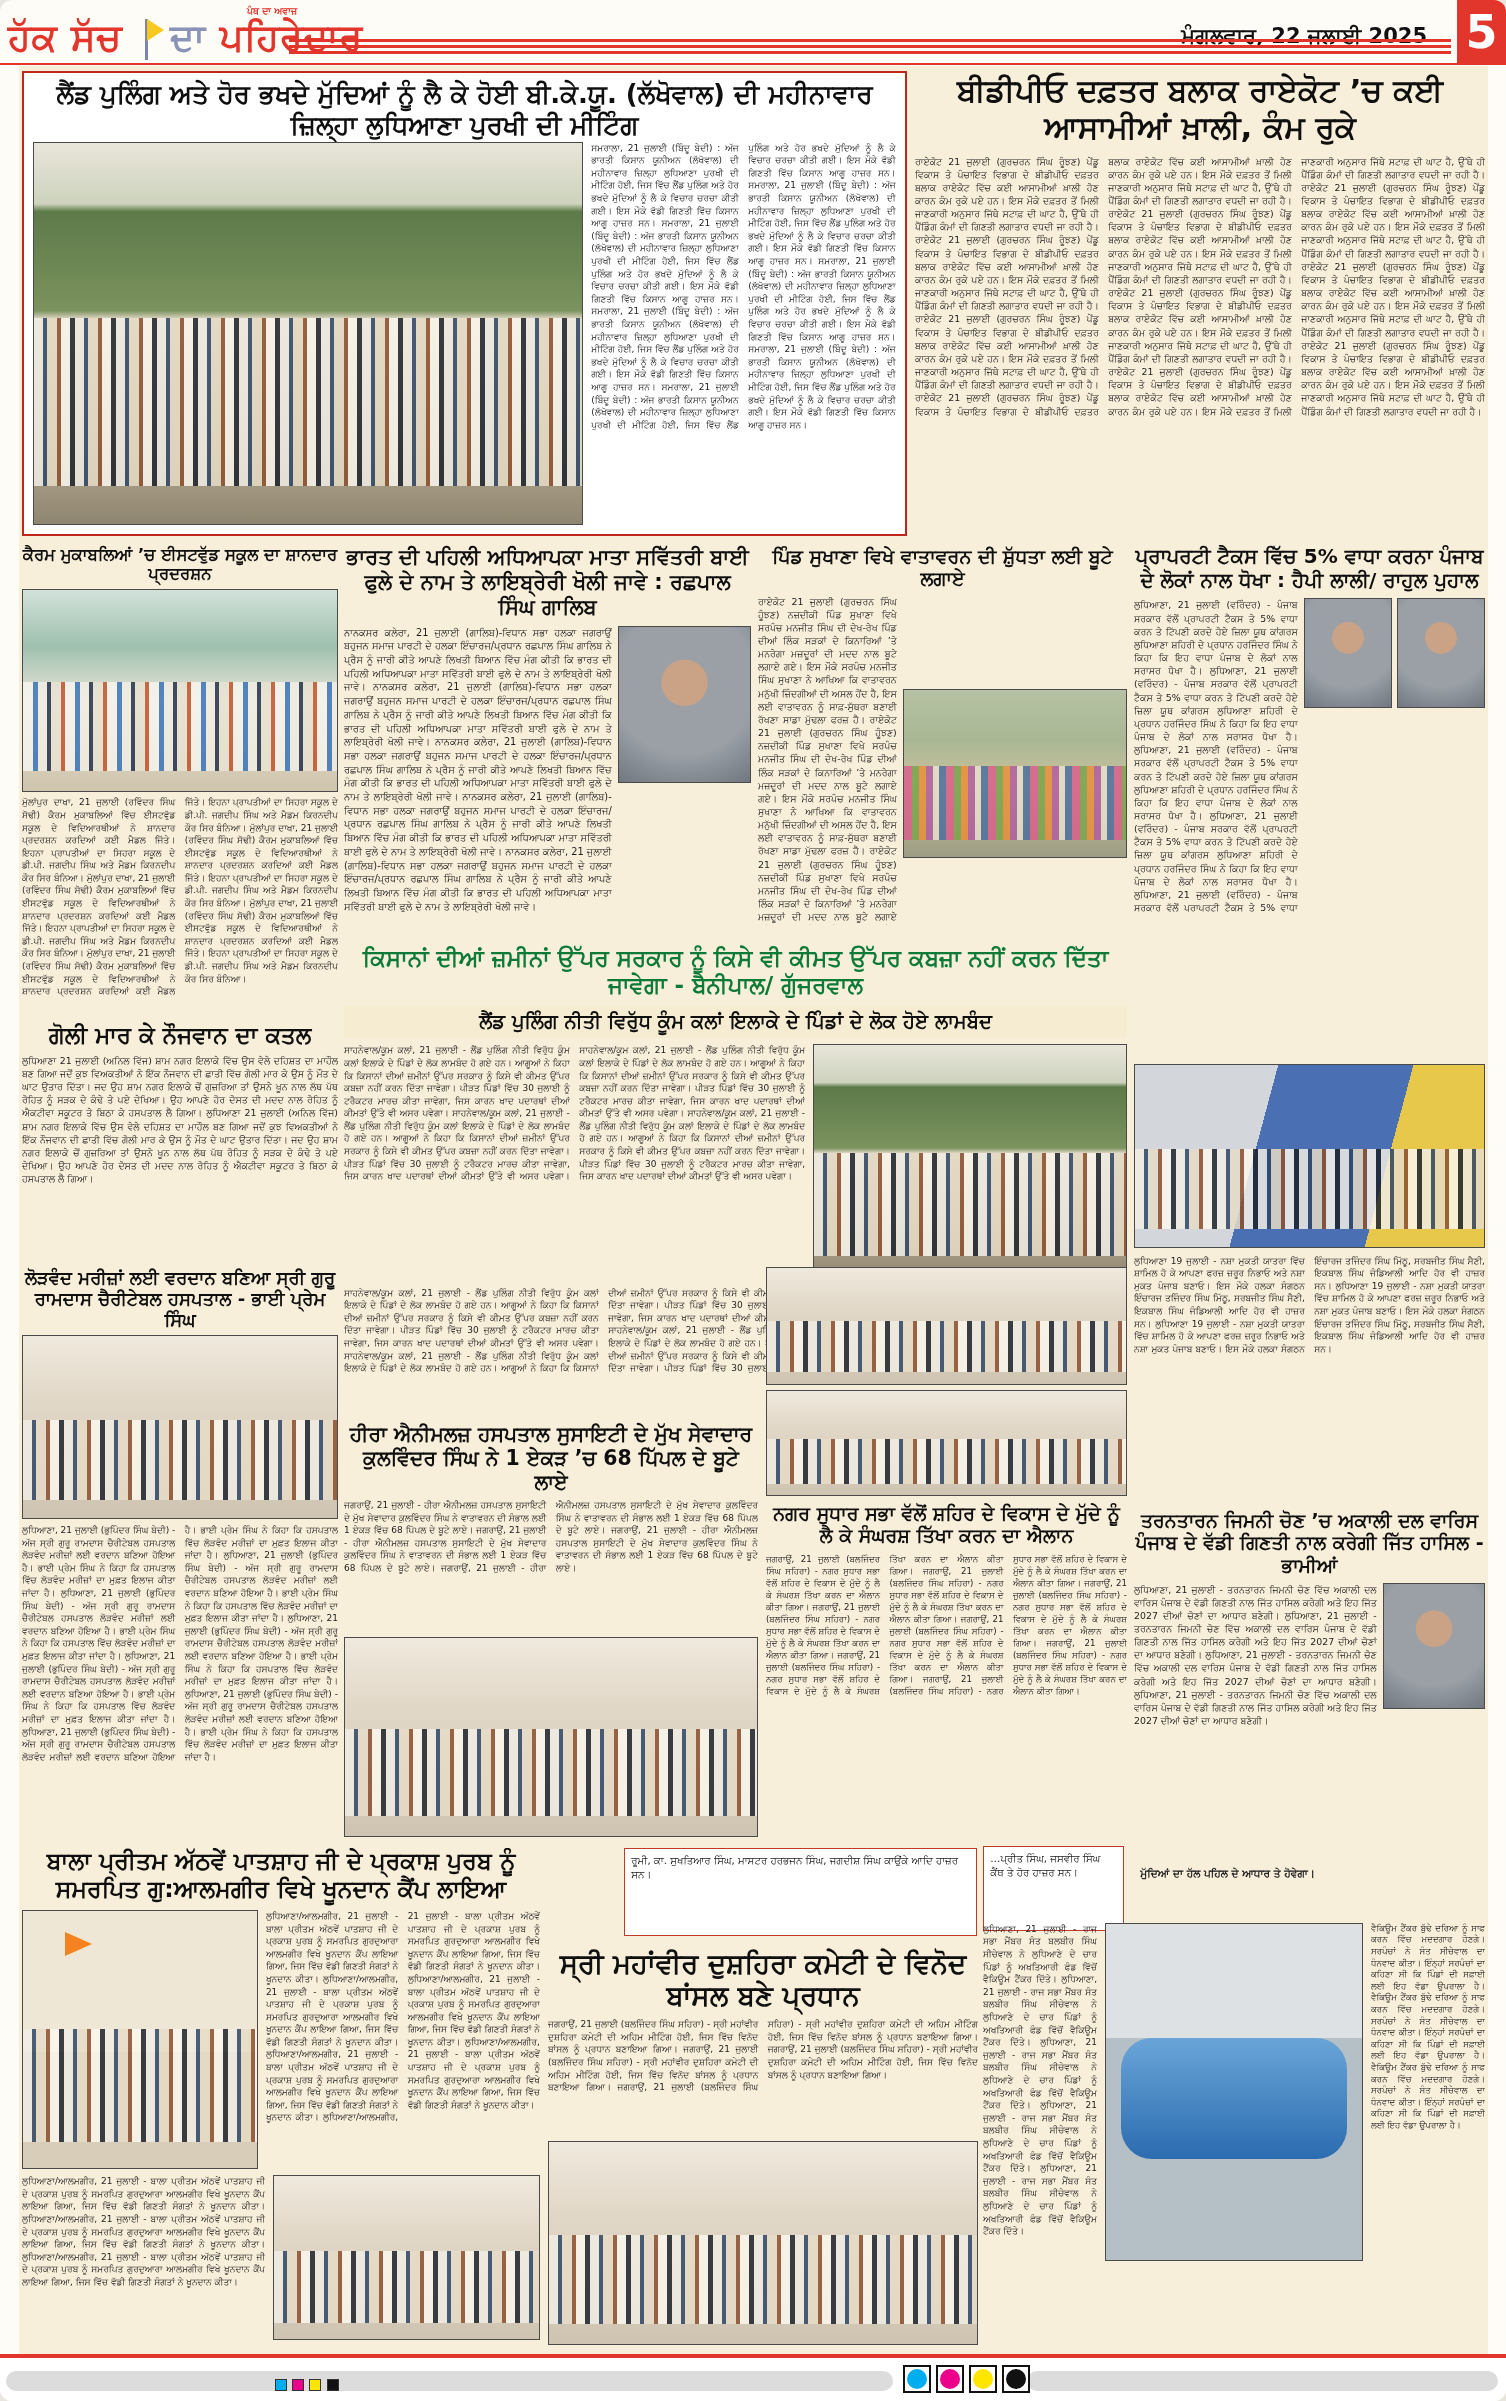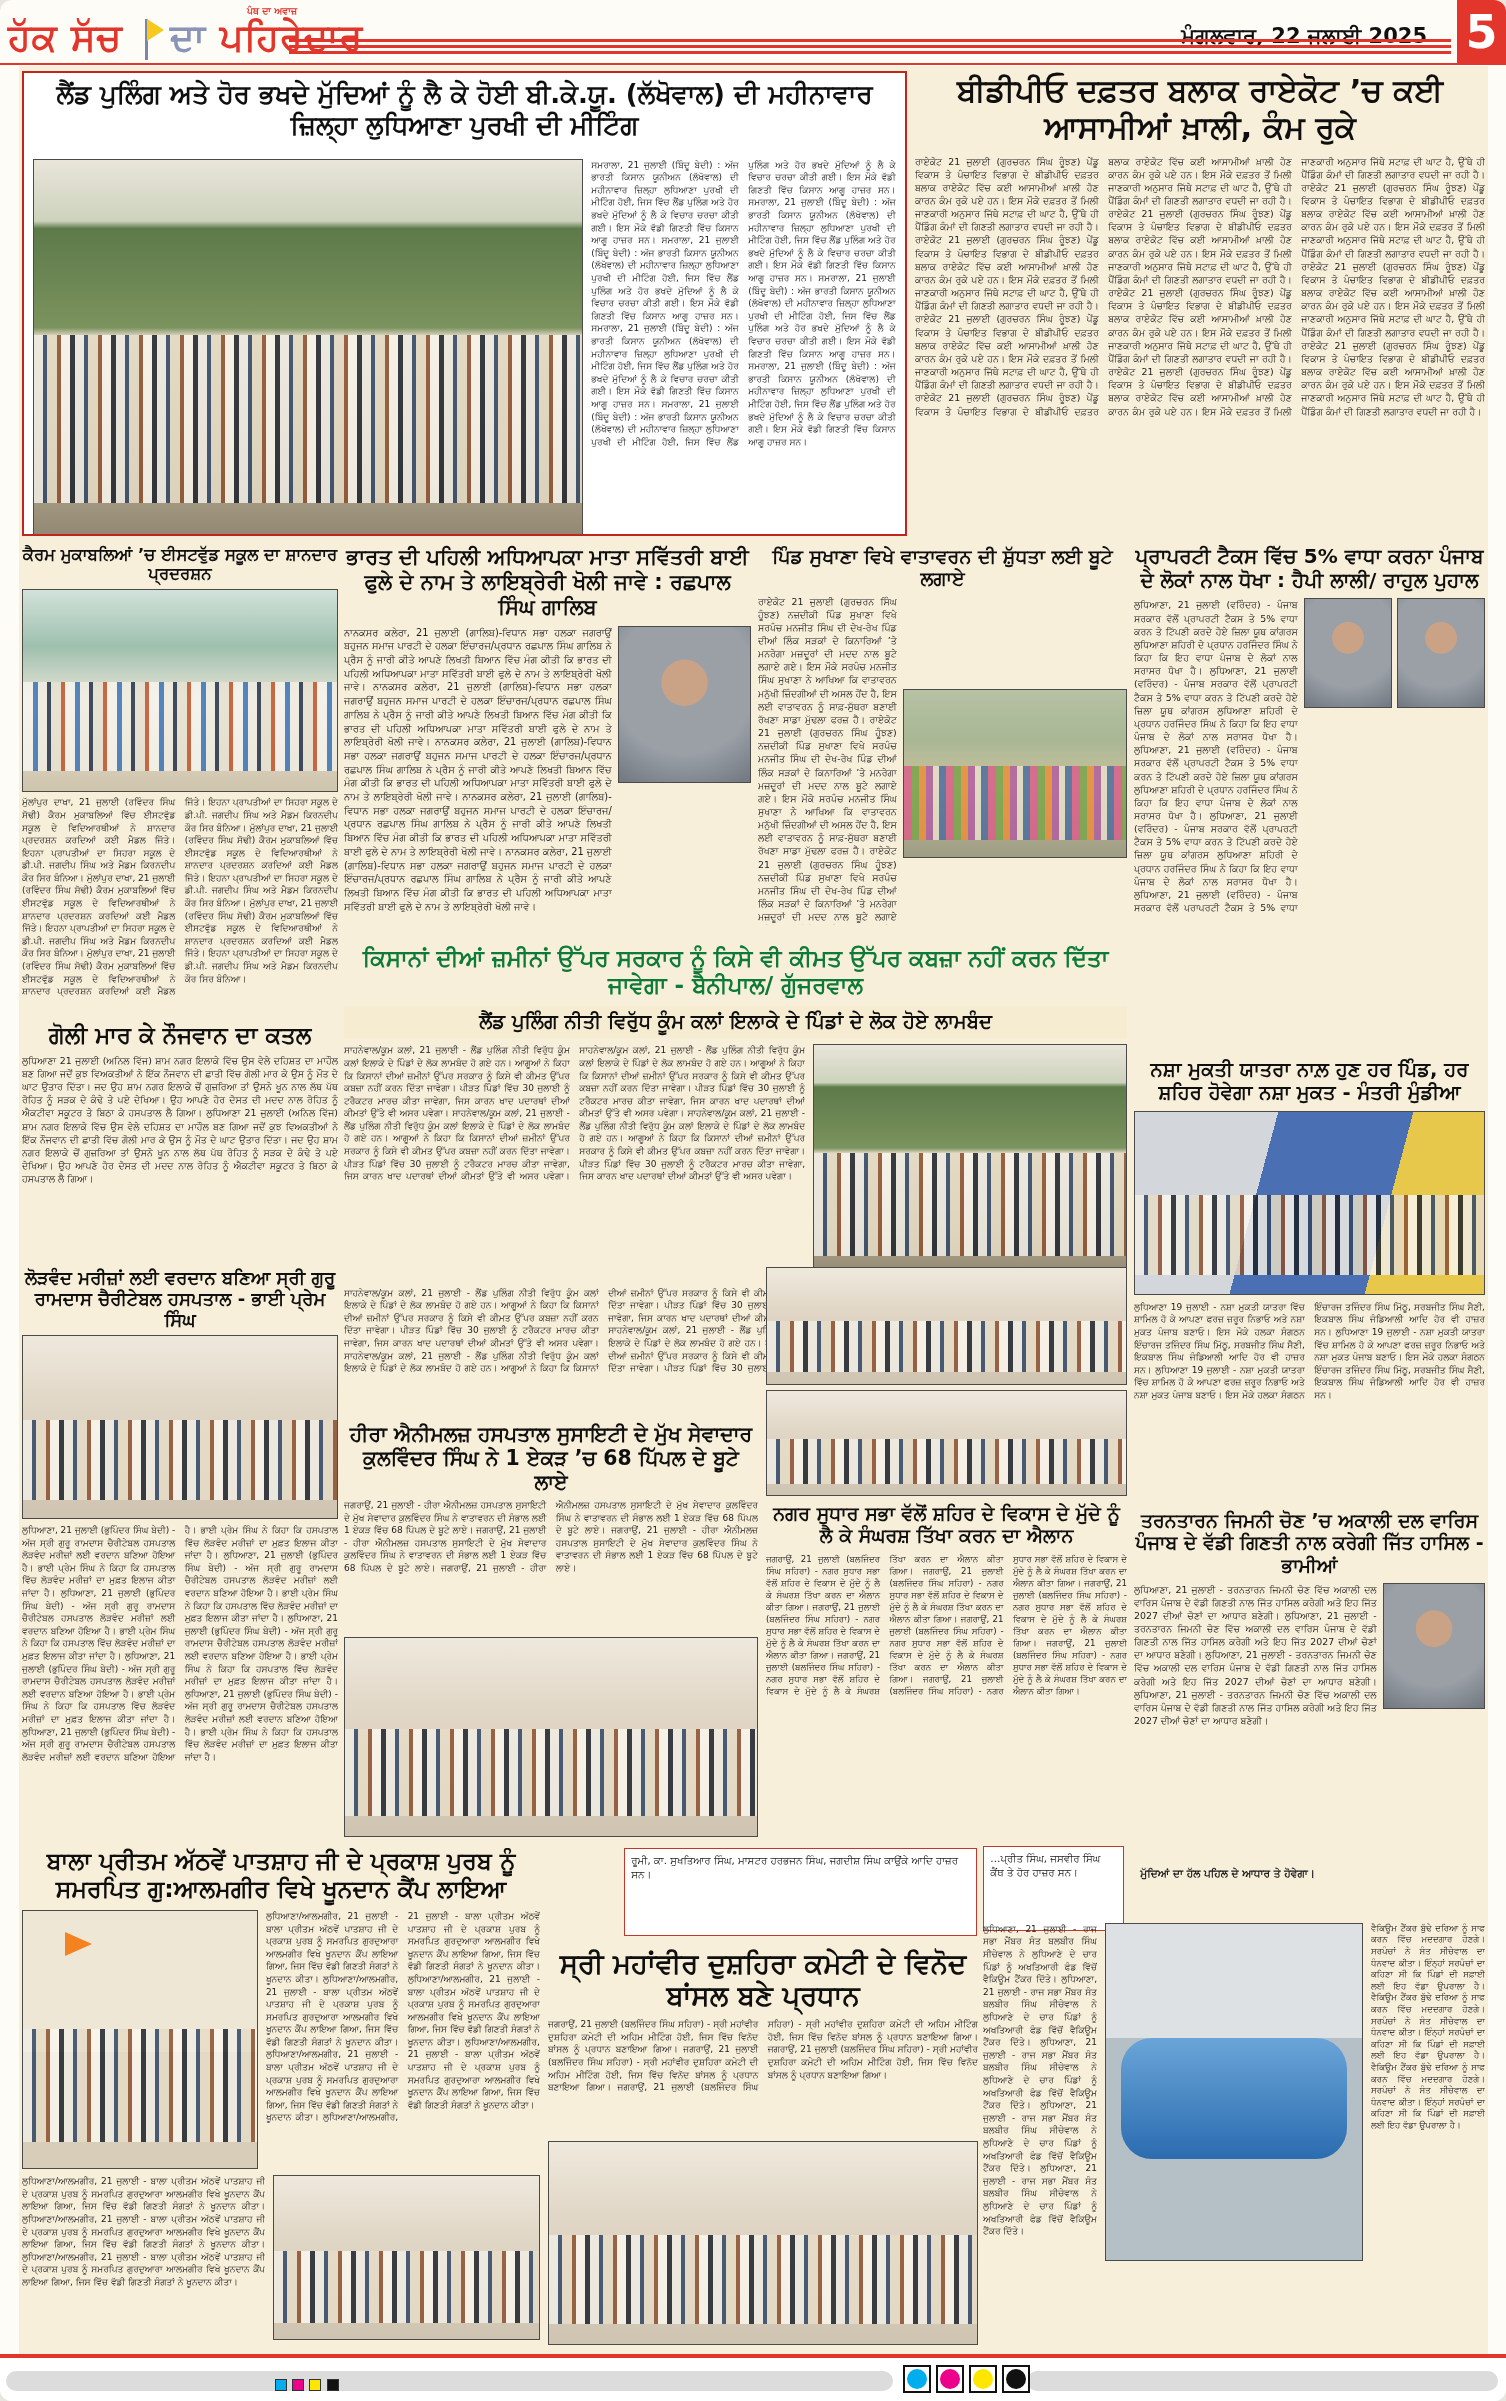--- a/index.html
+++ b/index.html
@@ -76,21 +76,21 @@
   <div class="pagenum">5</div>
   <div class="stripes">
       <div></div>
       <div></div>
       <div></div>
     </div>
   <div class="header-rule"></div>
 
   <div class="block" style="left:22px; top:71px; width:885px; height:465px; background:#fff; border:2.4px solid #c0261c; padding:6.3px 9.4px;">
     <div class="hl" style="font-size:26px;">ਲੈਂਡ ਪੁਲਿੰਗ ਅਤੇ ਹੋਰ ਭਖਦੇ ਮੁੱਦਿਆਂ ਨੂੰ ਲੈ ਕੇ ਹੋਈ ਬੀ.ਕੇ.ਯੂ. (ਲੱਖੋਵਾਲ) ਦੀ ਮਹੀਨਾਵਾਰ ਜ਼ਿਲ੍ਹਾ ਲੁਧਿਆਣਾ ਪੁਰਖੀ ਦੀ ਮੀਟਿੰਗ</div>
-    <div style="display:flex; gap:7.9px; margin-top:18px; height:383px;">
+    <div style="display:flex; gap:7.9px; margin-top:1px; height:383px;">
       <div class="ph ph-outdoor" style="flex:0 0 550px; height:100%;"></div>
       <div class="body-txt cols2" style="flex:1; height:100%;">ਸਮਰਾਲਾ, 21 ਜੁਲਾਈ (ਬਿੰਦੂ ਬੇਦੀ) : ਅੱਜ ਭਾਰਤੀ ਕਿਸਾਨ ਯੂਨੀਅਨ (ਲੱਖੋਵਾਲ) ਦੀ ਮਹੀਨਾਵਾਰ ਜ਼ਿਲ੍ਹਾ ਲੁਧਿਆਣਾ ਪੁਰਖੀ ਦੀ ਮੀਟਿੰਗ ਹੋਈ, ਜਿਸ ਵਿੱਚ ਲੈਂਡ ਪੁਲਿੰਗ ਅਤੇ ਹੋਰ ਭਖਦੇ ਮੁੱਦਿਆਂ ਨੂੰ ਲੈ ਕੇ ਵਿਚਾਰ ਚਰਚਾ ਕੀਤੀ ਗਈ। ਇਸ ਮੌਕੇ ਵੱਡੀ ਗਿਣਤੀ ਵਿੱਚ ਕਿਸਾਨ ਆਗੂ ਹਾਜ਼ਰ ਸਨ। ਸਮਰਾਲਾ, 21 ਜੁਲਾਈ (ਬਿੰਦੂ ਬੇਦੀ) : ਅੱਜ ਭਾਰਤੀ ਕਿਸਾਨ ਯੂਨੀਅਨ (ਲੱਖੋਵਾਲ) ਦੀ ਮਹੀਨਾਵਾਰ ਜ਼ਿਲ੍ਹਾ ਲੁਧਿਆਣਾ ਪੁਰਖੀ ਦੀ ਮੀਟਿੰਗ ਹੋਈ, ਜਿਸ ਵਿੱਚ ਲੈਂਡ ਪੁਲਿੰਗ ਅਤੇ ਹੋਰ ਭਖਦੇ ਮੁੱਦਿਆਂ ਨੂੰ ਲੈ ਕੇ ਵਿਚਾਰ ਚਰਚਾ ਕੀਤੀ ਗਈ। ਇਸ ਮੌਕੇ ਵੱਡੀ ਗਿਣਤੀ ਵਿੱਚ ਕਿਸਾਨ ਆਗੂ ਹਾਜ਼ਰ ਸਨ। ਸਮਰਾਲਾ, 21 ਜੁਲਾਈ (ਬਿੰਦੂ ਬੇਦੀ) : ਅੱਜ ਭਾਰਤੀ ਕਿਸਾਨ ਯੂਨੀਅਨ (ਲੱਖੋਵਾਲ) ਦੀ ਮਹੀਨਾਵਾਰ ਜ਼ਿਲ੍ਹਾ ਲੁਧਿਆਣਾ ਪੁਰਖੀ ਦੀ ਮੀਟਿੰਗ ਹੋਈ, ਜਿਸ ਵਿੱਚ ਲੈਂਡ ਪੁਲਿੰਗ ਅਤੇ ਹੋਰ ਭਖਦੇ ਮੁੱਦਿਆਂ ਨੂੰ ਲੈ ਕੇ ਵਿਚਾਰ ਚਰਚਾ ਕੀਤੀ ਗਈ। ਇਸ ਮੌਕੇ ਵੱਡੀ ਗਿਣਤੀ ਵਿੱਚ ਕਿਸਾਨ ਆਗੂ ਹਾਜ਼ਰ ਸਨ। ਸਮਰਾਲਾ, 21 ਜੁਲਾਈ (ਬਿੰਦੂ ਬੇਦੀ) : ਅੱਜ ਭਾਰਤੀ ਕਿਸਾਨ ਯੂਨੀਅਨ (ਲੱਖੋਵਾਲ) ਦੀ ਮਹੀਨਾਵਾਰ ਜ਼ਿਲ੍ਹਾ ਲੁਧਿਆਣਾ ਪੁਰਖੀ ਦੀ ਮੀਟਿੰਗ ਹੋਈ, ਜਿਸ ਵਿੱਚ ਲੈਂਡ ਪੁਲਿੰਗ ਅਤੇ ਹੋਰ ਭਖਦੇ ਮੁੱਦਿਆਂ ਨੂੰ ਲੈ ਕੇ ਵਿਚਾਰ ਚਰਚਾ ਕੀਤੀ ਗਈ। ਇਸ ਮੌਕੇ ਵੱਡੀ ਗਿਣਤੀ ਵਿੱਚ ਕਿਸਾਨ ਆਗੂ ਹਾਜ਼ਰ ਸਨ। ਸਮਰਾਲਾ, 21 ਜੁਲਾਈ (ਬਿੰਦੂ ਬੇਦੀ) : ਅੱਜ ਭਾਰਤੀ ਕਿਸਾਨ ਯੂਨੀਅਨ (ਲੱਖੋਵਾਲ) ਦੀ ਮਹੀਨਾਵਾਰ ਜ਼ਿਲ੍ਹਾ ਲੁਧਿਆਣਾ ਪੁਰਖੀ ਦੀ ਮੀਟਿੰਗ ਹੋਈ, ਜਿਸ ਵਿੱਚ ਲੈਂਡ ਪੁਲਿੰਗ ਅਤੇ ਹੋਰ ਭਖਦੇ ਮੁੱਦਿਆਂ ਨੂੰ ਲੈ ਕੇ ਵਿਚਾਰ ਚਰਚਾ ਕੀਤੀ ਗਈ। ਇਸ ਮੌਕੇ ਵੱਡੀ ਗਿਣਤੀ ਵਿੱਚ ਕਿਸਾਨ ਆਗੂ ਹਾਜ਼ਰ ਸਨ। ਸਮਰਾਲਾ, 21 ਜੁਲਾਈ (ਬਿੰਦੂ ਬੇਦੀ) : ਅੱਜ ਭਾਰਤੀ ਕਿਸਾਨ ਯੂਨੀਅਨ (ਲੱਖੋਵਾਲ) ਦੀ ਮਹੀਨਾਵਾਰ ਜ਼ਿਲ੍ਹਾ ਲੁਧਿਆਣਾ ਪੁਰਖੀ ਦੀ ਮੀਟਿੰਗ ਹੋਈ, ਜਿਸ ਵਿੱਚ ਲੈਂਡ ਪੁਲਿੰਗ ਅਤੇ ਹੋਰ ਭਖਦੇ ਮੁੱਦਿਆਂ ਨੂੰ ਲੈ ਕੇ ਵਿਚਾਰ ਚਰਚਾ ਕੀਤੀ ਗਈ। ਇਸ ਮੌਕੇ ਵੱਡੀ ਗਿਣਤੀ ਵਿੱਚ ਕਿਸਾਨ ਆਗੂ ਹਾਜ਼ਰ ਸਨ। ਸਮਰਾਲਾ, 21 ਜੁਲਾਈ (ਬਿੰਦੂ ਬੇਦੀ) : ਅੱਜ ਭਾਰਤੀ ਕਿਸਾਨ ਯੂਨੀਅਨ (ਲੱਖੋਵਾਲ) ਦੀ ਮਹੀਨਾਵਾਰ ਜ਼ਿਲ੍ਹਾ ਲੁਧਿਆਣਾ ਪੁਰਖੀ ਦੀ ਮੀਟਿੰਗ ਹੋਈ, ਜਿਸ ਵਿੱਚ ਲੈਂਡ ਪੁਲਿੰਗ ਅਤੇ ਹੋਰ ਭਖਦੇ ਮੁੱਦਿਆਂ ਨੂੰ ਲੈ ਕੇ ਵਿਚਾਰ ਚਰਚਾ ਕੀਤੀ ਗਈ। ਇਸ ਮੌਕੇ ਵੱਡੀ ਗਿਣਤੀ ਵਿੱਚ ਕਿਸਾਨ ਆਗੂ ਹਾਜ਼ਰ ਸਨ।</div>
     </div>
   </div>
 
   <div class="block" style="left:915px; top:72px; width:570px; height:462px;">
     <div class="hl" style="font-size:31px;">ਬੀਡੀਪੀਓ ਦਫ਼ਤਰ ਬਲਾਕ ਰਾਏਕੋਟ ’ਚ ਕਈ ਆਸਾਮੀਆਂ ਖ਼ਾਲੀ, ਕੰਮ ਰੁਕੇ</div>
     <div class="body-txt cols3" style="margin-top:9.4px; height:369px; font-size:9.4px;">ਰਾਏਕੋਟ 21 ਜੁਲਾਈ (ਗੁਰਚਰਨ ਸਿੰਘ ਰੂੰਝਣ) ਪੇਂਡੂ ਵਿਕਾਸ ਤੇ ਪੰਚਾਇਤ ਵਿਭਾਗ ਦੇ ਬੀਡੀਪੀਓ ਦਫ਼ਤਰ ਬਲਾਕ ਰਾਏਕੋਟ ਵਿੱਚ ਕਈ ਆਸਾਮੀਆਂ ਖ਼ਾਲੀ ਹੋਣ ਕਾਰਨ ਕੰਮ ਰੁਕੇ ਪਏ ਹਨ। ਇਸ ਮੌਕੇ ਦਫ਼ਤਰ ਤੋਂ ਮਿਲੀ ਜਾਣਕਾਰੀ ਅਨੁਸਾਰ ਜਿੱਥੇ ਸਟਾਫ਼ ਦੀ ਘਾਟ ਹੈ, ਉੱਥੇ ਹੀ ਪੈਂਡਿੰਗ ਕੰਮਾਂ ਦੀ ਗਿਣਤੀ ਲਗਾਤਾਰ ਵਧਦੀ ਜਾ ਰਹੀ ਹੈ। ਰਾਏਕੋਟ 21 ਜੁਲਾਈ (ਗੁਰਚਰਨ ਸਿੰਘ ਰੂੰਝਣ) ਪੇਂਡੂ ਵਿਕਾਸ ਤੇ ਪੰਚਾਇਤ ਵਿਭਾਗ ਦੇ ਬੀਡੀਪੀਓ ਦਫ਼ਤਰ ਬਲਾਕ ਰਾਏਕੋਟ ਵਿੱਚ ਕਈ ਆਸਾਮੀਆਂ ਖ਼ਾਲੀ ਹੋਣ ਕਾਰਨ ਕੰਮ ਰੁਕੇ ਪਏ ਹਨ। ਇਸ ਮੌਕੇ ਦਫ਼ਤਰ ਤੋਂ ਮਿਲੀ ਜਾਣਕਾਰੀ ਅਨੁਸਾਰ ਜਿੱਥੇ ਸਟਾਫ਼ ਦੀ ਘਾਟ ਹੈ, ਉੱਥੇ ਹੀ ਪੈਂਡਿੰਗ ਕੰਮਾਂ ਦੀ ਗਿਣਤੀ ਲਗਾਤਾਰ ਵਧਦੀ ਜਾ ਰਹੀ ਹੈ। ਰਾਏਕੋਟ 21 ਜੁਲਾਈ (ਗੁਰਚਰਨ ਸਿੰਘ ਰੂੰਝਣ) ਪੇਂਡੂ ਵਿਕਾਸ ਤੇ ਪੰਚਾਇਤ ਵਿਭਾਗ ਦੇ ਬੀਡੀਪੀਓ ਦਫ਼ਤਰ ਬਲਾਕ ਰਾਏਕੋਟ ਵਿੱਚ ਕਈ ਆਸਾਮੀਆਂ ਖ਼ਾਲੀ ਹੋਣ ਕਾਰਨ ਕੰਮ ਰੁਕੇ ਪਏ ਹਨ। ਇਸ ਮੌਕੇ ਦਫ਼ਤਰ ਤੋਂ ਮਿਲੀ ਜਾਣਕਾਰੀ ਅਨੁਸਾਰ ਜਿੱਥੇ ਸਟਾਫ਼ ਦੀ ਘਾਟ ਹੈ, ਉੱਥੇ ਹੀ ਪੈਂਡਿੰਗ ਕੰਮਾਂ ਦੀ ਗਿਣਤੀ ਲਗਾਤਾਰ ਵਧਦੀ ਜਾ ਰਹੀ ਹੈ। ਰਾਏਕੋਟ 21 ਜੁਲਾਈ (ਗੁਰਚਰਨ ਸਿੰਘ ਰੂੰਝਣ) ਪੇਂਡੂ ਵਿਕਾਸ ਤੇ ਪੰਚਾਇਤ ਵਿਭਾਗ ਦੇ ਬੀਡੀਪੀਓ ਦਫ਼ਤਰ ਬਲਾਕ ਰਾਏਕੋਟ ਵਿੱਚ ਕਈ ਆਸਾਮੀਆਂ ਖ਼ਾਲੀ ਹੋਣ ਕਾਰਨ ਕੰਮ ਰੁਕੇ ਪਏ ਹਨ। ਇਸ ਮੌਕੇ ਦਫ਼ਤਰ ਤੋਂ ਮਿਲੀ ਜਾਣਕਾਰੀ ਅਨੁਸਾਰ ਜਿੱਥੇ ਸਟਾਫ਼ ਦੀ ਘਾਟ ਹੈ, ਉੱਥੇ ਹੀ ਪੈਂਡਿੰਗ ਕੰਮਾਂ ਦੀ ਗਿਣਤੀ ਲਗਾਤਾਰ ਵਧਦੀ ਜਾ ਰਹੀ ਹੈ। ਰਾਏਕੋਟ 21 ਜੁਲਾਈ (ਗੁਰਚਰਨ ਸਿੰਘ ਰੂੰਝਣ) ਪੇਂਡੂ ਵਿਕਾਸ ਤੇ ਪੰਚਾਇਤ ਵਿਭਾਗ ਦੇ ਬੀਡੀਪੀਓ ਦਫ਼ਤਰ ਬਲਾਕ ਰਾਏਕੋਟ ਵਿੱਚ ਕਈ ਆਸਾਮੀਆਂ ਖ਼ਾਲੀ ਹੋਣ ਕਾਰਨ ਕੰਮ ਰੁਕੇ ਪਏ ਹਨ। ਇਸ ਮੌਕੇ ਦਫ਼ਤਰ ਤੋਂ ਮਿਲੀ ਜਾਣਕਾਰੀ ਅਨੁਸਾਰ ਜਿੱਥੇ ਸਟਾਫ਼ ਦੀ ਘਾਟ ਹੈ, ਉੱਥੇ ਹੀ ਪੈਂਡਿੰਗ ਕੰਮਾਂ ਦੀ ਗਿਣਤੀ ਲਗਾਤਾਰ ਵਧਦੀ ਜਾ ਰਹੀ ਹੈ। ਰਾਏਕੋਟ 21 ਜੁਲਾਈ (ਗੁਰਚਰਨ ਸਿੰਘ ਰੂੰਝਣ) ਪੇਂਡੂ ਵਿਕਾਸ ਤੇ ਪੰਚਾਇਤ ਵਿਭਾਗ ਦੇ ਬੀਡੀਪੀਓ ਦਫ਼ਤਰ ਬਲਾਕ ਰਾਏਕੋਟ ਵਿੱਚ ਕਈ ਆਸਾਮੀਆਂ ਖ਼ਾਲੀ ਹੋਣ ਕਾਰਨ ਕੰਮ ਰੁਕੇ ਪਏ ਹਨ। ਇਸ ਮੌਕੇ ਦਫ਼ਤਰ ਤੋਂ ਮਿਲੀ ਜਾਣਕਾਰੀ ਅਨੁਸਾਰ ਜਿੱਥੇ ਸਟਾਫ਼ ਦੀ ਘਾਟ ਹੈ, ਉੱਥੇ ਹੀ ਪੈਂਡਿੰਗ ਕੰਮਾਂ ਦੀ ਗਿਣਤੀ ਲਗਾਤਾਰ ਵਧਦੀ ਜਾ ਰਹੀ ਹੈ। ਰਾਏਕੋਟ 21 ਜੁਲਾਈ (ਗੁਰਚਰਨ ਸਿੰਘ ਰੂੰਝਣ) ਪੇਂਡੂ ਵਿਕਾਸ ਤੇ ਪੰਚਾਇਤ ਵਿਭਾਗ ਦੇ ਬੀਡੀਪੀਓ ਦਫ਼ਤਰ ਬਲਾਕ ਰਾਏਕੋਟ ਵਿੱਚ ਕਈ ਆਸਾਮੀਆਂ ਖ਼ਾਲੀ ਹੋਣ ਕਾਰਨ ਕੰਮ ਰੁਕੇ ਪਏ ਹਨ। ਇਸ ਮੌਕੇ ਦਫ਼ਤਰ ਤੋਂ ਮਿਲੀ ਜਾਣਕਾਰੀ ਅਨੁਸਾਰ ਜਿੱਥੇ ਸਟਾਫ਼ ਦੀ ਘਾਟ ਹੈ, ਉੱਥੇ ਹੀ ਪੈਂਡਿੰਗ ਕੰਮਾਂ ਦੀ ਗਿਣਤੀ ਲਗਾਤਾਰ ਵਧਦੀ ਜਾ ਰਹੀ ਹੈ। ਰਾਏਕੋਟ 21 ਜੁਲਾਈ (ਗੁਰਚਰਨ ਸਿੰਘ ਰੂੰਝਣ) ਪੇਂਡੂ ਵਿਕਾਸ ਤੇ ਪੰਚਾਇਤ ਵਿਭਾਗ ਦੇ ਬੀਡੀਪੀਓ ਦਫ਼ਤਰ ਬਲਾਕ ਰਾਏਕੋਟ ਵਿੱਚ ਕਈ ਆਸਾਮੀਆਂ ਖ਼ਾਲੀ ਹੋਣ ਕਾਰਨ ਕੰਮ ਰੁਕੇ ਪਏ ਹਨ। ਇਸ ਮੌਕੇ ਦਫ਼ਤਰ ਤੋਂ ਮਿਲੀ ਜਾਣਕਾਰੀ ਅਨੁਸਾਰ ਜਿੱਥੇ ਸਟਾਫ਼ ਦੀ ਘਾਟ ਹੈ, ਉੱਥੇ ਹੀ ਪੈਂਡਿੰਗ ਕੰਮਾਂ ਦੀ ਗਿਣਤੀ ਲਗਾਤਾਰ ਵਧਦੀ ਜਾ ਰਹੀ ਹੈ। ਰਾਏਕੋਟ 21 ਜੁਲਾਈ (ਗੁਰਚਰਨ ਸਿੰਘ ਰੂੰਝਣ) ਪੇਂਡੂ ਵਿਕਾਸ ਤੇ ਪੰਚਾਇਤ ਵਿਭਾਗ ਦੇ ਬੀਡੀਪੀਓ ਦਫ਼ਤਰ ਬਲਾਕ ਰਾਏਕੋਟ ਵਿੱਚ ਕਈ ਆਸਾਮੀਆਂ ਖ਼ਾਲੀ ਹੋਣ ਕਾਰਨ ਕੰਮ ਰੁਕੇ ਪਏ ਹਨ। ਇਸ ਮੌਕੇ ਦਫ਼ਤਰ ਤੋਂ ਮਿਲੀ ਜਾਣਕਾਰੀ ਅਨੁਸਾਰ ਜਿੱਥੇ ਸਟਾਫ਼ ਦੀ ਘਾਟ ਹੈ, ਉੱਥੇ ਹੀ ਪੈਂਡਿੰਗ ਕੰਮਾਂ ਦੀ ਗਿਣਤੀ ਲਗਾਤਾਰ ਵਧਦੀ ਜਾ ਰਹੀ ਹੈ। ਰਾਏਕੋਟ 21 ਜੁਲਾਈ (ਗੁਰਚਰਨ ਸਿੰਘ ਰੂੰਝਣ) ਪੇਂਡੂ ਵਿਕਾਸ ਤੇ ਪੰਚਾਇਤ ਵਿਭਾਗ ਦੇ ਬੀਡੀਪੀਓ ਦਫ਼ਤਰ ਬਲਾਕ ਰਾਏਕੋਟ ਵਿੱਚ ਕਈ ਆਸਾਮੀਆਂ ਖ਼ਾਲੀ ਹੋਣ ਕਾਰਨ ਕੰਮ ਰੁਕੇ ਪਏ ਹਨ। ਇਸ ਮੌਕੇ ਦਫ਼ਤਰ ਤੋਂ ਮਿਲੀ ਜਾਣਕਾਰੀ ਅਨੁਸਾਰ ਜਿੱਥੇ ਸਟਾਫ਼ ਦੀ ਘਾਟ ਹੈ, ਉੱਥੇ ਹੀ ਪੈਂਡਿੰਗ ਕੰਮਾਂ ਦੀ ਗਿਣਤੀ ਲਗਾਤਾਰ ਵਧਦੀ ਜਾ ਰਹੀ ਹੈ।</div>
   </div>
 
@@ -155,21 +155,20 @@
   </div>
 
   <div class="block" style="left:766px; top:1267px; width:361px; height:572px;">
     <div class="ph ph-group" style="height:118px;"></div>
     <div class="ph ph-group" style="height:106px; margin-top:4.7px;"></div>
     <div class="hl" style="font-size:19px; margin-top:6.3px;">ਨਗਰ ਸੁਧਾਰ ਸਭਾ ਵੱਲੋਂ ਸ਼ਹਿਰ ਦੇ ਵਿਕਾਸ ਦੇ ਮੁੱਦੇ ਨੂੰ ਲੈ ਕੇ ਸੰਘਰਸ਼ ਤਿੱਖਾ ਕਰਨ ਦਾ ਐਲਾਨ</div>
     <div class="body-txt cols3" style="margin-top:6.3px; height:259px; font-size:8.6px;">ਜਗਰਾਉਂ, 21 ਜੁਲਾਈ (ਬਲਜਿੰਦਰ ਸਿੰਘ ਸਹਿਰਾ) - ਨਗਰ ਸੁਧਾਰ ਸਭਾ ਵੱਲੋਂ ਸ਼ਹਿਰ ਦੇ ਵਿਕਾਸ ਦੇ ਮੁੱਦੇ ਨੂੰ ਲੈ ਕੇ ਸੰਘਰਸ਼ ਤਿੱਖਾ ਕਰਨ ਦਾ ਐਲਾਨ ਕੀਤਾ ਗਿਆ। ਜਗਰਾਉਂ, 21 ਜੁਲਾਈ (ਬਲਜਿੰਦਰ ਸਿੰਘ ਸਹਿਰਾ) - ਨਗਰ ਸੁਧਾਰ ਸਭਾ ਵੱਲੋਂ ਸ਼ਹਿਰ ਦੇ ਵਿਕਾਸ ਦੇ ਮੁੱਦੇ ਨੂੰ ਲੈ ਕੇ ਸੰਘਰਸ਼ ਤਿੱਖਾ ਕਰਨ ਦਾ ਐਲਾਨ ਕੀਤਾ ਗਿਆ। ਜਗਰਾਉਂ, 21 ਜੁਲਾਈ (ਬਲਜਿੰਦਰ ਸਿੰਘ ਸਹਿਰਾ) - ਨਗਰ ਸੁਧਾਰ ਸਭਾ ਵੱਲੋਂ ਸ਼ਹਿਰ ਦੇ ਵਿਕਾਸ ਦੇ ਮੁੱਦੇ ਨੂੰ ਲੈ ਕੇ ਸੰਘਰਸ਼ ਤਿੱਖਾ ਕਰਨ ਦਾ ਐਲਾਨ ਕੀਤਾ ਗਿਆ। ਜਗਰਾਉਂ, 21 ਜੁਲਾਈ (ਬਲਜਿੰਦਰ ਸਿੰਘ ਸਹਿਰਾ) - ਨਗਰ ਸੁਧਾਰ ਸਭਾ ਵੱਲੋਂ ਸ਼ਹਿਰ ਦੇ ਵਿਕਾਸ ਦੇ ਮੁੱਦੇ ਨੂੰ ਲੈ ਕੇ ਸੰਘਰਸ਼ ਤਿੱਖਾ ਕਰਨ ਦਾ ਐਲਾਨ ਕੀਤਾ ਗਿਆ। ਜਗਰਾਉਂ, 21 ਜੁਲਾਈ (ਬਲਜਿੰਦਰ ਸਿੰਘ ਸਹਿਰਾ) - ਨਗਰ ਸੁਧਾਰ ਸਭਾ ਵੱਲੋਂ ਸ਼ਹਿਰ ਦੇ ਵਿਕਾਸ ਦੇ ਮੁੱਦੇ ਨੂੰ ਲੈ ਕੇ ਸੰਘਰਸ਼ ਤਿੱਖਾ ਕਰਨ ਦਾ ਐਲਾਨ ਕੀਤਾ ਗਿਆ। ਜਗਰਾਉਂ, 21 ਜੁਲਾਈ (ਬਲਜਿੰਦਰ ਸਿੰਘ ਸਹਿਰਾ) - ਨਗਰ ਸੁਧਾਰ ਸਭਾ ਵੱਲੋਂ ਸ਼ਹਿਰ ਦੇ ਵਿਕਾਸ ਦੇ ਮੁੱਦੇ ਨੂੰ ਲੈ ਕੇ ਸੰਘਰਸ਼ ਤਿੱਖਾ ਕਰਨ ਦਾ ਐਲਾਨ ਕੀਤਾ ਗਿਆ। ਜਗਰਾਉਂ, 21 ਜੁਲਾਈ (ਬਲਜਿੰਦਰ ਸਿੰਘ ਸਹਿਰਾ) - ਨਗਰ ਸੁਧਾਰ ਸਭਾ ਵੱਲੋਂ ਸ਼ਹਿਰ ਦੇ ਵਿਕਾਸ ਦੇ ਮੁੱਦੇ ਨੂੰ ਲੈ ਕੇ ਸੰਘਰਸ਼ ਤਿੱਖਾ ਕਰਨ ਦਾ ਐਲਾਨ ਕੀਤਾ ਗਿਆ। ਜਗਰਾਉਂ, 21 ਜੁਲਾਈ (ਬਲਜਿੰਦਰ ਸਿੰਘ ਸਹਿਰਾ) - ਨਗਰ ਸੁਧਾਰ ਸਭਾ ਵੱਲੋਂ ਸ਼ਹਿਰ ਦੇ ਵਿਕਾਸ ਦੇ ਮੁੱਦੇ ਨੂੰ ਲੈ ਕੇ ਸੰਘਰਸ਼ ਤਿੱਖਾ ਕਰਨ ਦਾ ਐਲਾਨ ਕੀਤਾ ਗਿਆ।</div>
   </div>
 
   <div class="block" style="left:1134px; top:1058px; width:351px; height:441px;">
-    <div class="hl" style="font-size:19.6px;">ਨਸ਼ਾ ਮੁਕਤੀ ਯਾਤਰਾ ਨਾਲ਼ ਹੁਣ ਹਰ ਪਿੰਡ, ਹਰ ਸ਼ਹਿਰ ਹੋਵੇਗਾ ਨਸ਼ਾ ਮੁਕਤ - ਮੰਤਰੀ ਮੁੰਡੀਆ</div>
     <div class="ph ph-stage" style="height:184px; margin-top:6.3px;"></div>
     <div class="body-txt cols2" style="margin-top:6.3px; height:181px;">ਲੁਧਿਆਣਾ 19 ਜੁਲਾਈ - ਨਸ਼ਾ ਮੁਕਤੀ ਯਾਤਰਾ ਵਿੱਚ ਸ਼ਾਮਿਲ ਹੋ ਕੇ ਆਪਣਾ ਫਰਜ਼ ਜ਼ਰੂਰ ਨਿਭਾਓ ਅਤੇ ਨਸ਼ਾ ਮੁਕਤ ਪੰਜਾਬ ਬਣਾਓ। ਇਸ ਮੌਕੇ ਹਲਕਾ ਸੰਗਠਨ ਇੰਚਾਰਜ ਤਜਿੰਦਰ ਸਿੰਘ ਮਿੱਠੂ, ਸਰਬਜੀਤ ਸਿੰਘ ਸੈਣੀ, ਇਕਬਾਲ ਸਿੰਘ ਜੰਡਿਆਲੀ ਆਦਿ ਹੋਰ ਵੀ ਹਾਜ਼ਰ ਸਨ। ਲੁਧਿਆਣਾ 19 ਜੁਲਾਈ - ਨਸ਼ਾ ਮੁਕਤੀ ਯਾਤਰਾ ਵਿੱਚ ਸ਼ਾਮਿਲ ਹੋ ਕੇ ਆਪਣਾ ਫਰਜ਼ ਜ਼ਰੂਰ ਨਿਭਾਓ ਅਤੇ ਨਸ਼ਾ ਮੁਕਤ ਪੰਜਾਬ ਬਣਾਓ। ਇਸ ਮੌਕੇ ਹਲਕਾ ਸੰਗਠਨ ਇੰਚਾਰਜ ਤਜਿੰਦਰ ਸਿੰਘ ਮਿੱਠੂ, ਸਰਬਜੀਤ ਸਿੰਘ ਸੈਣੀ, ਇਕਬਾਲ ਸਿੰਘ ਜੰਡਿਆਲੀ ਆਦਿ ਹੋਰ ਵੀ ਹਾਜ਼ਰ ਸਨ। ਲੁਧਿਆਣਾ 19 ਜੁਲਾਈ - ਨਸ਼ਾ ਮੁਕਤੀ ਯਾਤਰਾ ਵਿੱਚ ਸ਼ਾਮਿਲ ਹੋ ਕੇ ਆਪਣਾ ਫਰਜ਼ ਜ਼ਰੂਰ ਨਿਭਾਓ ਅਤੇ ਨਸ਼ਾ ਮੁਕਤ ਪੰਜਾਬ ਬਣਾਓ। ਇਸ ਮੌਕੇ ਹਲਕਾ ਸੰਗਠਨ ਇੰਚਾਰਜ ਤਜਿੰਦਰ ਸਿੰਘ ਮਿੱਠੂ, ਸਰਬਜੀਤ ਸਿੰਘ ਸੈਣੀ, ਇਕਬਾਲ ਸਿੰਘ ਜੰਡਿਆਲੀ ਆਦਿ ਹੋਰ ਵੀ ਹਾਜ਼ਰ ਸਨ।</div>
   </div>
 
   <div class="block" style="left:1134px; top:1509px; width:351px; height:334px;">
     <div class="hl" style="font-size:19px;">ਤਰਨਤਾਰਨ ਜਿਮਨੀ ਚੋਣ ’ਚ ਅਕਾਲੀ ਦਲ ਵਾਰਿਸ ਪੰਜਾਬ ਦੇ ਵੱਡੀ ਗਿਣਤੀ ਨਾਲ ਕਰੇਗੀ ਜਿੱਤ ਹਾਸਿਲ - ਭਾਮੀਆਂ</div>
     <div style="margin-top:6.3px; height:196px; overflow:hidden;">
       <div class="ph ph-portrait" style="float:right; width:102px; height:126px; margin:0 0 4.7px 6.3px;"></div>
       <div class="body-txt" style="font-size:9.4px; height:196px;">ਲੁਧਿਆਣਾ, 21 ਜੁਲਾਈ - ਤਰਨਤਾਰਨ ਜਿਮਨੀ ਚੋਣ ਵਿੱਚ ਅਕਾਲੀ ਦਲ ਵਾਰਿਸ ਪੰਜਾਬ ਦੇ ਵੱਡੀ ਗਿਣਤੀ ਨਾਲ ਜਿੱਤ ਹਾਸਿਲ ਕਰੇਗੀ ਅਤੇ ਇਹ ਜਿੱਤ 2027 ਦੀਆਂ ਚੋਣਾਂ ਦਾ ਆਧਾਰ ਬਣੇਗੀ। ਲੁਧਿਆਣਾ, 21 ਜੁਲਾਈ - ਤਰਨਤਾਰਨ ਜਿਮਨੀ ਚੋਣ ਵਿੱਚ ਅਕਾਲੀ ਦਲ ਵਾਰਿਸ ਪੰਜਾਬ ਦੇ ਵੱਡੀ ਗਿਣਤੀ ਨਾਲ ਜਿੱਤ ਹਾਸਿਲ ਕਰੇਗੀ ਅਤੇ ਇਹ ਜਿੱਤ 2027 ਦੀਆਂ ਚੋਣਾਂ ਦਾ ਆਧਾਰ ਬਣੇਗੀ। ਲੁਧਿਆਣਾ, 21 ਜੁਲਾਈ - ਤਰਨਤਾਰਨ ਜਿਮਨੀ ਚੋਣ ਵਿੱਚ ਅਕਾਲੀ ਦਲ ਵਾਰਿਸ ਪੰਜਾਬ ਦੇ ਵੱਡੀ ਗਿਣਤੀ ਨਾਲ ਜਿੱਤ ਹਾਸਿਲ ਕਰੇਗੀ ਅਤੇ ਇਹ ਜਿੱਤ 2027 ਦੀਆਂ ਚੋਣਾਂ ਦਾ ਆਧਾਰ ਬਣੇਗੀ। ਲੁਧਿਆਣਾ, 21 ਜੁਲਾਈ - ਤਰਨਤਾਰਨ ਜਿਮਨੀ ਚੋਣ ਵਿੱਚ ਅਕਾਲੀ ਦਲ ਵਾਰਿਸ ਪੰਜਾਬ ਦੇ ਵੱਡੀ ਗਿਣਤੀ ਨਾਲ ਜਿੱਤ ਹਾਸਿਲ ਕਰੇਗੀ ਅਤੇ ਇਹ ਜਿੱਤ 2027 ਦੀਆਂ ਚੋਣਾਂ ਦਾ ਆਧਾਰ ਬਣੇਗੀ।</div>
     </div>

